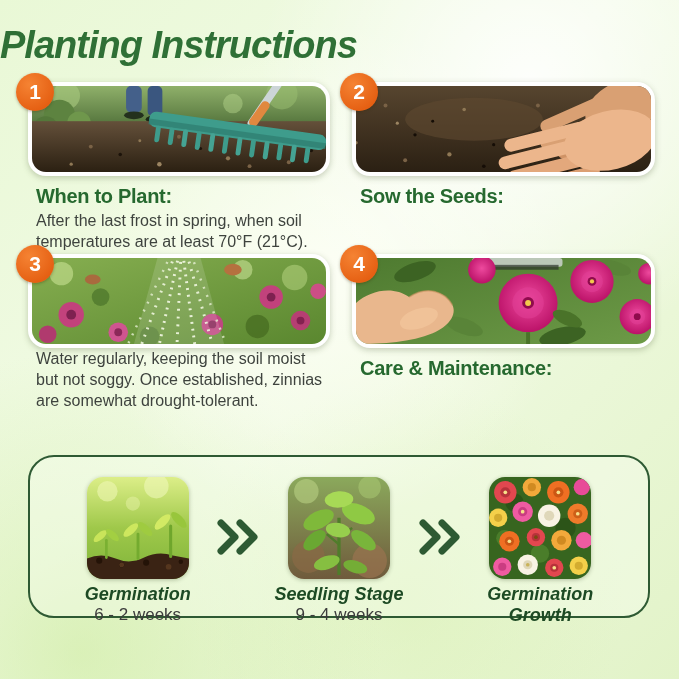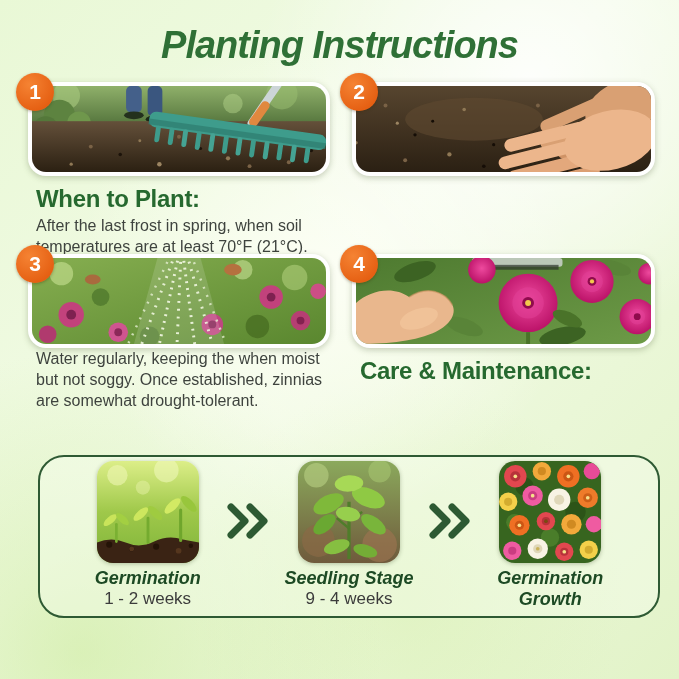--- a/index.html
+++ b/index.html
@@ -10,21 +10,21 @@
     font-family:"Liberation Sans", sans-serif;
     background:
       radial-gradient(circle at 78% 12%, rgba(255,255,255,.85) 0%, rgba(255,255,255,0) 34%),
       radial-gradient(circle at 48% 40%, rgba(253,255,246,.9) 0%, rgba(253,255,246,0) 46%),
       radial-gradient(circle at 12% 96%, rgba(200,233,150,.55) 0%, rgba(200,233,150,0) 34%),
       radial-gradient(circle at 60% 88%, rgba(216,240,176,.5) 0%, rgba(216,240,176,0) 30%),
       linear-gradient(135deg,#e9f8d6 0%,#f2fbe6 45%,#e2f3c8 100%);
   }
   .title{
     position:absolute;top:24px;left:0;width:100%;
-    margin:0;text-align:center;
+    margin:0;
     font-size:38px;font-weight:bold;font-style:italic;
     letter-spacing:-1px;color:#2f7036;
   }
   .step{position:absolute;width:302px;}
   .step.s1{left:28px;top:82px;}
   .step.s2{left:352px;top:82px;width:303px;}
   .step.s3{left:28px;top:254px;}
   .step.s4{left:352px;top:254px;width:303px;}
   .badge{
     position:absolute;left:-12px;top:-9px;z-index:3;
@@ -34,33 +34,32 @@
     display:flex;align-items:center;justify-content:center;
     box-shadow:0 1px 3px rgba(60,40,10,.35);
   }
   .frame{
     background:#ffffff;border-radius:18px;padding:4px;
     box-shadow:0 2px 6px rgba(60,80,35,.28);
   }
   .photo{height:86px;border-radius:14px;overflow:hidden;position:relative;}
   .photo svg{display:block;width:100%;height:100%;}
   .step h2{
-    margin:9px 0 2px 8px;font-size:24px;font-weight:bold;color:#26692f;letter-spacing:-0.3px;
+    margin:9px 0 2px 8px;font-size:20px;font-weight:bold;color:#26692f;letter-spacing:-0.3px;
   }
   .step p{
     margin:0 0 0 8px;font-size:16px;line-height:21px;color:#3e433e;
   }
   .timeline{
     position:absolute;left:28px;top:455px;width:622px;height:163px;
     box-sizing:border-box;
     border:2px solid #2e5a33;border-radius:26px;
     background:rgba(250,255,244,.38);
     display:flex;align-items:flex-start;justify-content:space-between;
-    padding:4px 30px 0 30px;
-    margin-left:10px;
+    padding:20px 30px 0 30px;
   }
   .stage{width:160px;text-align:center;}
   .stage-photo{
     width:102px;height:102px;margin:0 auto;border-radius:16px;overflow:hidden;
     box-shadow:0 1px 4px rgba(40,60,20,.3);
   }
   .stage-photo svg{display:block;width:100%;height:100%;}
   .stage-label{
     margin-top:5px;font-size:18px;font-weight:bold;font-style:italic;color:#1d4a24;
   }
@@ -173,20 +172,21 @@
           <g transform="rotate(-14 240 55)">
             <rect x="152" y="34" width="85" height="13" rx="6.5" fill="#ecb68c"></rect>
             <rect x="142" y="50" width="100" height="13" rx="6.5" fill="#ecb68c"></rect>
             <rect x="148" y="66" width="95" height="13" rx="6.5" fill="#e3a87c"></rect>
             <rect x="165" y="81" width="75" height="12" rx="6" fill="#dc9f73"></rect>
             <ellipse cx="258" cy="60" rx="48" ry="30" fill="#ecb68c"></ellipse>
           </g>
         </svg>
       </div>
     </div>
+    <h2>Sow the Seeds:</h2>
   </section>
 
   <section class="step s3">
     <div class="badge">3</div>
     <div class="frame">
       <div class="photo" aria-label="water spray over pink zinnias">
         <svg viewBox="0 0 300 88" preserveAspectRatio="none">
           <defs>
             <linearGradient id="p3g" x1="0" y1="0" x2="1" y2="1">
               <stop offset="0" stop-color="#86ae50"></stop>
@@ -218,21 +218,21 @@
           <line x1="146" y1="-4" x2="112" y2="88" stroke="#eef5dd" stroke-width="3" stroke-dasharray="2 6" opacity=".9"></line>
           <line x1="150" y1="-4" x2="130" y2="88" stroke="#f4f9e6" stroke-width="3" stroke-dasharray="2 5" opacity=".9"></line>
           <line x1="152" y1="-4" x2="148" y2="88" stroke="#eef5dd" stroke-width="3" stroke-dasharray="2 6" opacity=".95"></line>
           <line x1="154" y1="-4" x2="166" y2="88" stroke="#f4f9e6" stroke-width="3" stroke-dasharray="2 5" opacity=".9"></line>
           <line x1="158" y1="-4" x2="184" y2="88" stroke="#eef5dd" stroke-width="3" stroke-dasharray="2 6" opacity=".9"></line>
           <line x1="142" y1="-4" x2="98" y2="88" stroke="#e6efd2" stroke-width="2.5" stroke-dasharray="2 7" opacity=".8"></line>
           <line x1="162" y1="-4" x2="198" y2="88" stroke="#e6efd2" stroke-width="2.5" stroke-dasharray="2 7" opacity=".8"></line>
         </svg>
       </div>
     </div>
-    <p>Water regularly, keeping the when moist but not soggy. Once established, zinnias are somewhat drought-tolerant.</p>
+    <p>Water regularly, keeping the soil moist but not soggy. Once established, zinnias are somewhat drought-tolerant.</p>
   </section>
 
   <section class="step s4">
     <div class="badge">4</div>
     <div class="frame">
       <div class="photo" aria-label="hand tending bright pink zinnias">
         <svg viewBox="0 0 300 88" preserveAspectRatio="none">
           <defs>
             <linearGradient id="p4g" x1="0" y1="0" x2="1" y2="1">
               <stop offset="0" stop-color="#4e7a30"></stop>
@@ -302,21 +302,21 @@
           <ellipse cx="25" cy="57" rx="8" ry="3.4" fill="#a3cf42" transform="rotate(42 25 57)"></ellipse>
           <path d="M50,80 L50,56" stroke="#74ab2f" stroke-width="2.8" stroke-linecap="round"></path>
           <ellipse cx="43" cy="52" rx="9" ry="3.8" fill="#cde75e" transform="rotate(-42 43 52)"></ellipse>
           <ellipse cx="57" cy="51" rx="9" ry="3.8" fill="#9fcb40" transform="rotate(44 57 51)"></ellipse>
           <path d="M82,78 L82,48" stroke="#6fa62c" stroke-width="3" stroke-linecap="round"></path>
           <ellipse cx="74" cy="44" rx="10" ry="4.2" fill="#d2ea64" transform="rotate(-44 74 44)"></ellipse>
           <ellipse cx="90" cy="42" rx="10" ry="4.2" fill="#98c63c" transform="rotate(46 90 42)"></ellipse>
         </svg>
       </div>
       <div class="stage-label">Germination</div>
-      <div class="stage-duration">1 - 2 weeks</div>
+      <div class="stage-duration">6 - 2 weeks</div>
     </div>
 
     <div class="chev">
       <svg width="46" height="40" viewBox="0 0 46 40">
         <path d="M6 6 L20 20 L6 34" stroke="#2d5a33" stroke-width="7" fill="none" stroke-linecap="round" stroke-linejoin="round"></path>
         <path d="M25 6 L39 20 L25 34" stroke="#2d5a33" stroke-width="7" fill="none" stroke-linecap="round" stroke-linejoin="round"></path>
       </svg>
     </div>
 
     <div class="stage">

